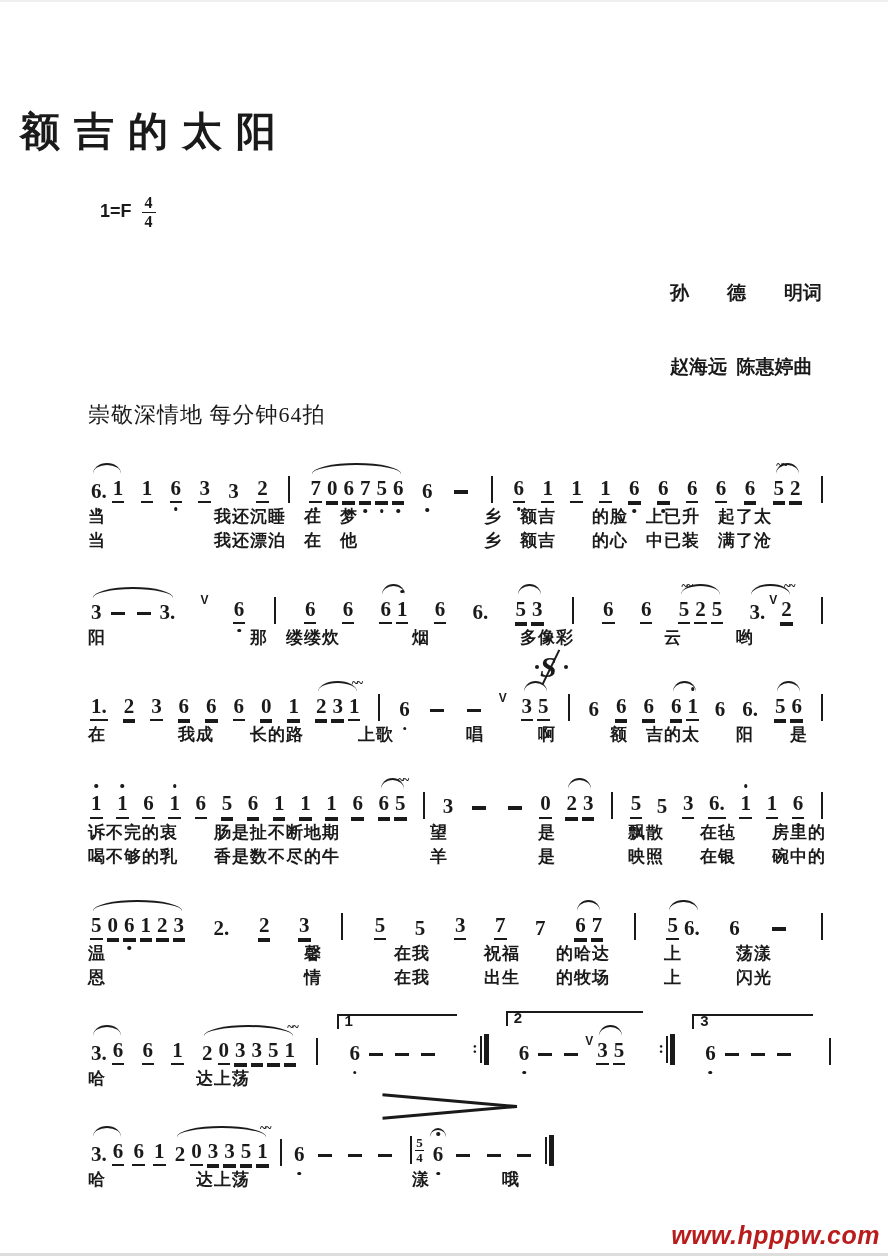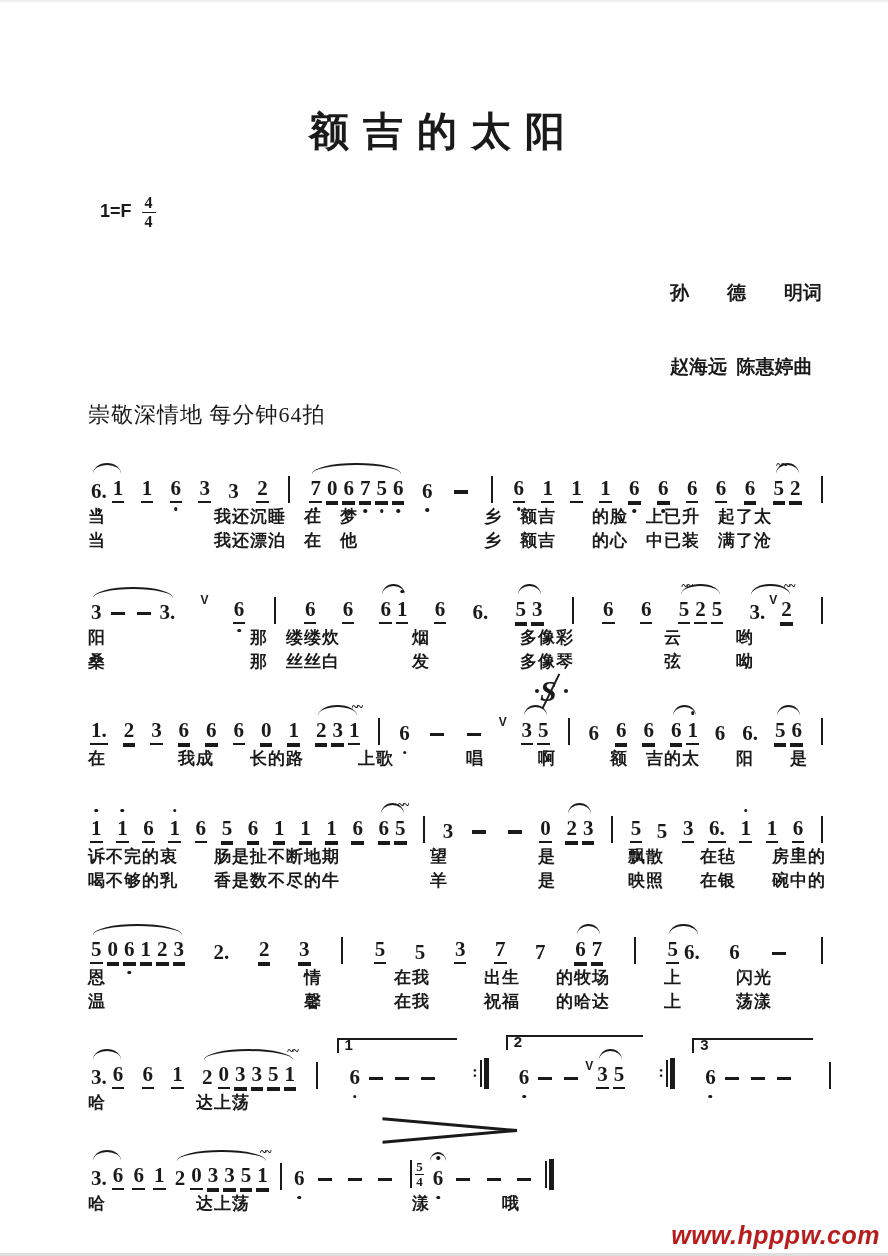--- a/index.html
+++ b/index.html
@@ -2,21 +2,21 @@
 <html><head>
 <meta charset="utf-8">
 <style>
   * { margin:0; padding:0; box-sizing:border-box; }
   html,body { width:888px; }
   body { font-family:"Liberation Serif", serif; color:#1a1a1a; background:#ffffff; }
   .page { position:relative; width:888px; height:1256px; background:#fff; overflow:hidden; }
   .edge-bottom { position:absolute; left:0; right:0; bottom:0; height:3px; background:#dedede; }
   .edge-top { position:absolute; left:0; top:0; width:100%; height:2px; background:#f0f0f0; }
 
-  .title { text-align:center; padding-top:104px; font-size:40px; font-weight:700; letter-spacing:14px; }
+  .title { text-align:left; padding-top:104px; font-size:40px; font-weight:700; letter-spacing:14px;margin-left:20px; }
 
   .keyline { margin:36px 0 0 100px; font-family:"Liberation Sans", sans-serif; font-weight:700; font-size:18px; }
   .frac { display:inline-block; vertical-align:middle; margin-left:10px; text-align:center;
           font-family:"Liberation Serif", serif; font-weight:700; font-size:16px; line-height:1; }
   .frac .fn { display:block; border-bottom:1.5px solid #1a1a1a; padding:0 3px 1px; }
   .frac .fd { display:block; padding-top:1px; }
 
   .subrow { display:flex; justify-content:space-between; align-items:flex-end; margin:2px 66px 16px 88px; }
   .tempo { font-size:22px; font-weight:400; letter-spacing:1px; }
   .credits { text-align:left; font-size:19px; font-weight:600; line-height:1.3; white-space:pre; }
@@ -176,21 +176,20 @@
             <span class="note u1"><span class="dg">5</span></span>
           </span>
           <span class="slur">
             <span class="note"><span class="dg">3.</span></span>
             <span class="breath">V</span>
             <span class="note u2"><span class="dg">2</span><span class="trl">~~</span></span>
           </span>
           <span class="bar"></span>
         </div>
         <div class="lyr">阳　　　　　　　　那　缕缕炊　　　　烟　　　　　多像彩　　　　　云　　　哟</div>
-        <div class="lyr">桑　　　　　　　　那　丝丝白　　　　发　　　　　多像琴　　　　　弦　　　呦</div>
       </div>
       <div class="sys">
         <span class="segno">
           <span class="s">S</span>
           <span class="ln"></span>
           <span class="d1"></span>
           <span class="d2"></span>
         </span>
         <div class="notes" style="width: 740px;">
           <span class="note u1"><span class="dg">1.</span></span>
@@ -297,22 +296,22 @@
           </span>
           <span class="bar"></span>
           <span class="slur">
             <span class="note u1"><span class="dg">5</span></span>
             <span class="note"><span class="dg">6.</span></span>
           </span>
           <span class="note"><span class="dg">6</span></span>
           <span class="dash"></span>
           <span class="bar"></span>
         </div>
+        <div class="lyr">温　　　　　　　　　　　馨　　　　在我　　　祝福　　的哈达　　　上　　　荡漾</div>
         <div class="lyr">恩　　　　　　　　　　　情　　　　在我　　　出生　　的牧场　　　上　　　闪光</div>
-        <div class="lyr">温　　　　　　　　　　　馨　　　　在我　　　祝福　　的哈达　　　上　　　荡漾</div>
       </div>
       <div class="sys">
         <div class="notes" style="width: 748px;">
           <span class="slur">
             <span class="note"><span class="dg">3.</span></span>
             <span class="note u1"><span class="dg">6</span></span>
           </span>
           <span class="note u1"><span class="dg">6</span></span>
           <span class="note u1"><span class="dg">1</span></span>
           <span class="slur">

